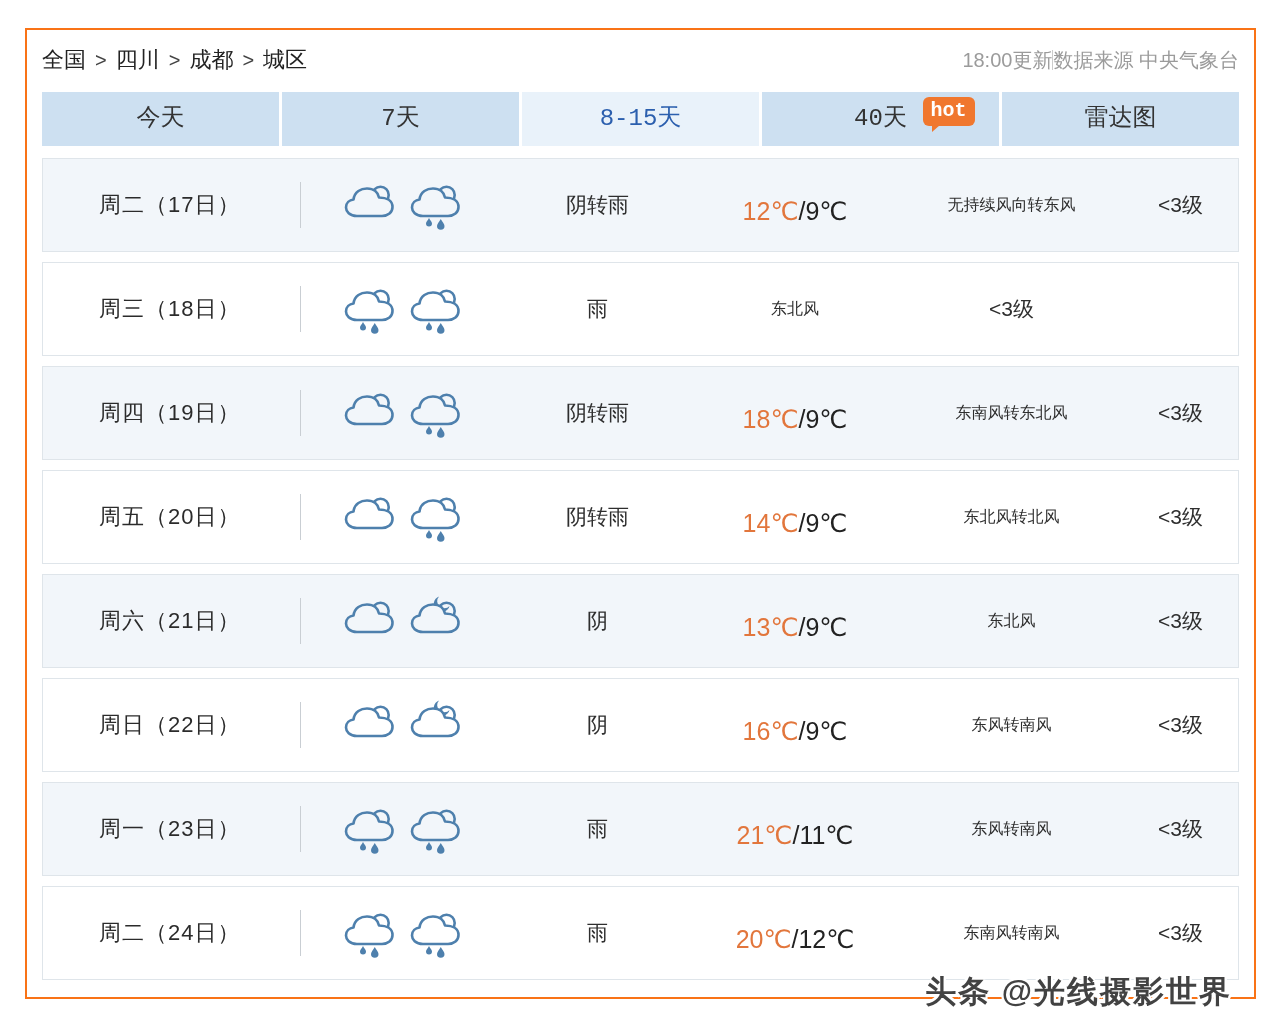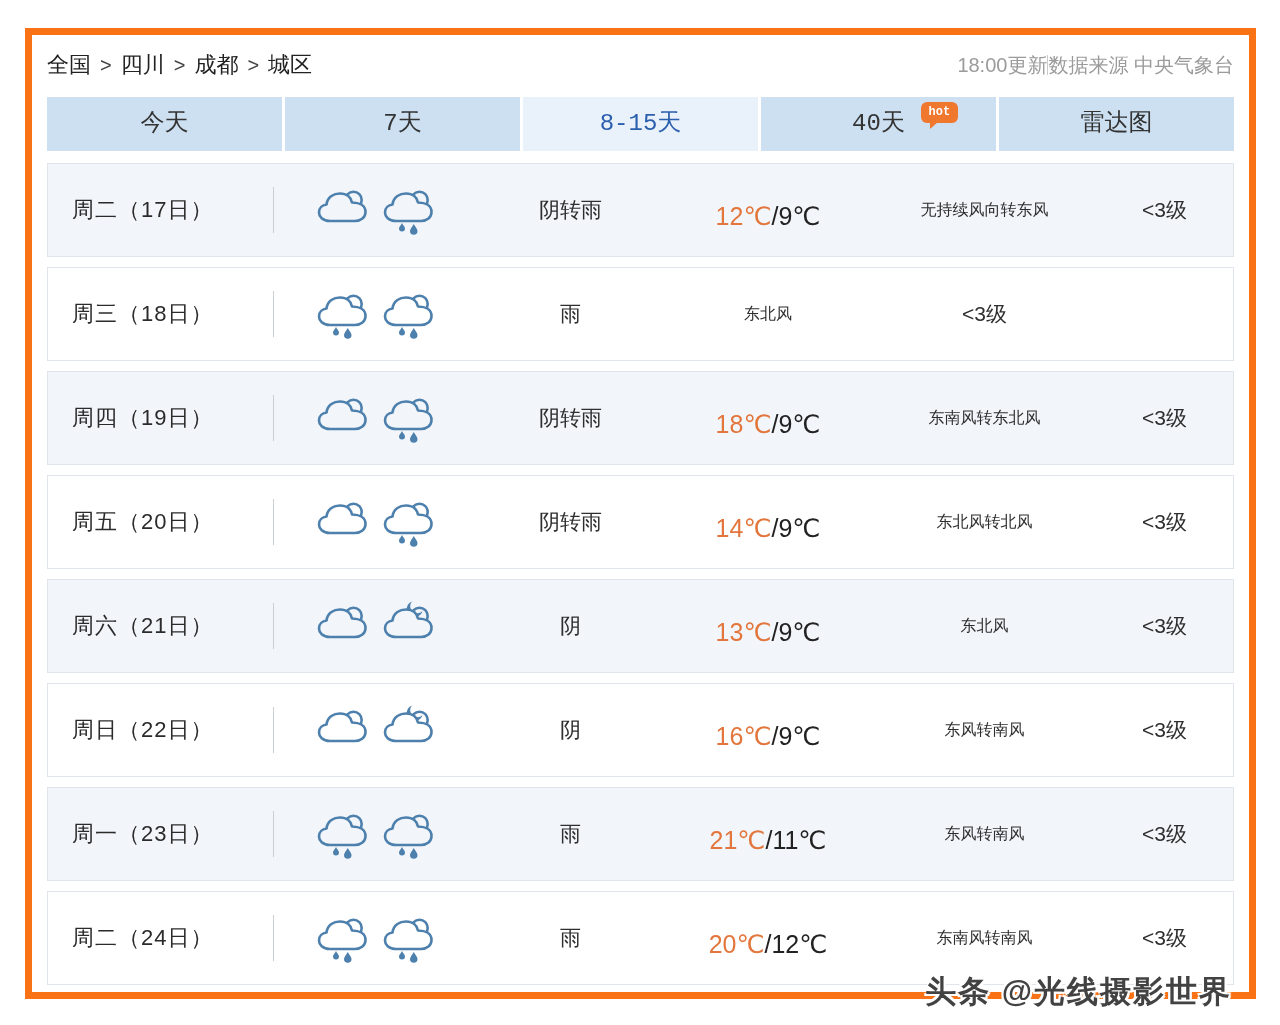--- a/index.html
+++ b/index.html
@@ -11,42 +11,42 @@
     --row-alt-bg:#f2f6fa;
     --border:#dfe5ea;
     --meta-gray:#9b9b9b;
     --badge-orange:#f0772e;
     --text-dark:#2e2e2e;
   }
   *{margin:0;padding:0;box-sizing:border-box;}
   html,body{width:1280px;height:1025px;overflow:hidden;background:#fff;
     font-family:"Liberation Sans","DejaVu Sans",sans-serif;color:var(--text-dark);}
   .container{position:absolute;left:25px;top:28px;width:1231px;height:971px;
-    background:#fff;border:7px solid #f97316;padding:0 15px;}
+    background:#fff;border:2px solid #f97316;padding:0 15px;}
   
   .header{margin-top:8px;height:44px;display:flex;align-items:center;justify-content:space-between;}
   .breadcrumb{font-size:22px;color:#222;display:flex;align-items:center;gap:9px;}
   .breadcrumb .bc-item{cursor:pointer;}
   .breadcrumb .bc-sep{color:#444;font-size:20px;}
   .meta{display:flex;align-items:center;font-size:20px;color:var(--meta-gray);}
   .meta-divider{width:1px;height:20px;background:#ccc;display:inline-block;}
   
   .tab-bar{margin-top:10px;display:flex;gap:3px;}
   .tab{flex:1;height:54px;line-height:54px;text-align:center;font-size:24px;
     background:var(--tab-bg);color:#333;cursor:pointer;position:relative;font-family:Liberation Mono, monospace;}
   .tab.active{background:var(--tab-active-bg);color:var(--tab-active-text);}
   .hot-badge{position:absolute;top:5px;left:50%;margin-left:42px;line-height:1;
-    background:var(--badge-orange);color:#fff;font-weight:bold;font-size:12px;
+    background:var(--badge-orange);color:#fff;font-weight:bold;font-size:20px;
     padding:4px 8px 5px;border-radius:6px;}
   .hot-badge::after{content:"";position:absolute;left:9px;bottom:-6px;width:0;height:0;
     border-left:8px solid var(--badge-orange);border-bottom:7px solid transparent;}
   
   .rows{margin-top:12px;}
   .row{height:94px;border:1px solid var(--border);background:#fff;margin-bottom:10px;
-    display:grid;grid-template-columns:225px 1px 204px 185px 210px 223px 1fr;align-items:center;}
+    display:grid;grid-template-columns:225px 1px 204px 185px 210px 223px 1fr;align-items:center;padding-left:32px;}
   .row.alt{background:var(--row-alt-bg);}
   .c{text-align:center;}
   .day{text-align:left;padding-left:24px;font-size:22px;color:#2b2b2b;letter-spacing:1px;}
   .vdiv{width:1px;height:46px;background:#c9ced3;}
   .icons{display:flex;align-items:center;justify-content:center;gap:10px;}
   .wicon svg{display:block;}
   .wicon .st{stroke:var(--icon-blue);stroke-width:2.6;fill:none;stroke-linejoin:round;stroke-linecap:round;}
   .wicon .cloud{stroke:var(--icon-blue);stroke-width:2.6;fill:#fff;stroke-linejoin:round;stroke-linecap:round;}
   .row.alt .wicon .cloud{fill:var(--row-alt-bg);}
   .wicon .drop,.wicon .moon{fill:var(--icon-blue);stroke:none;}

